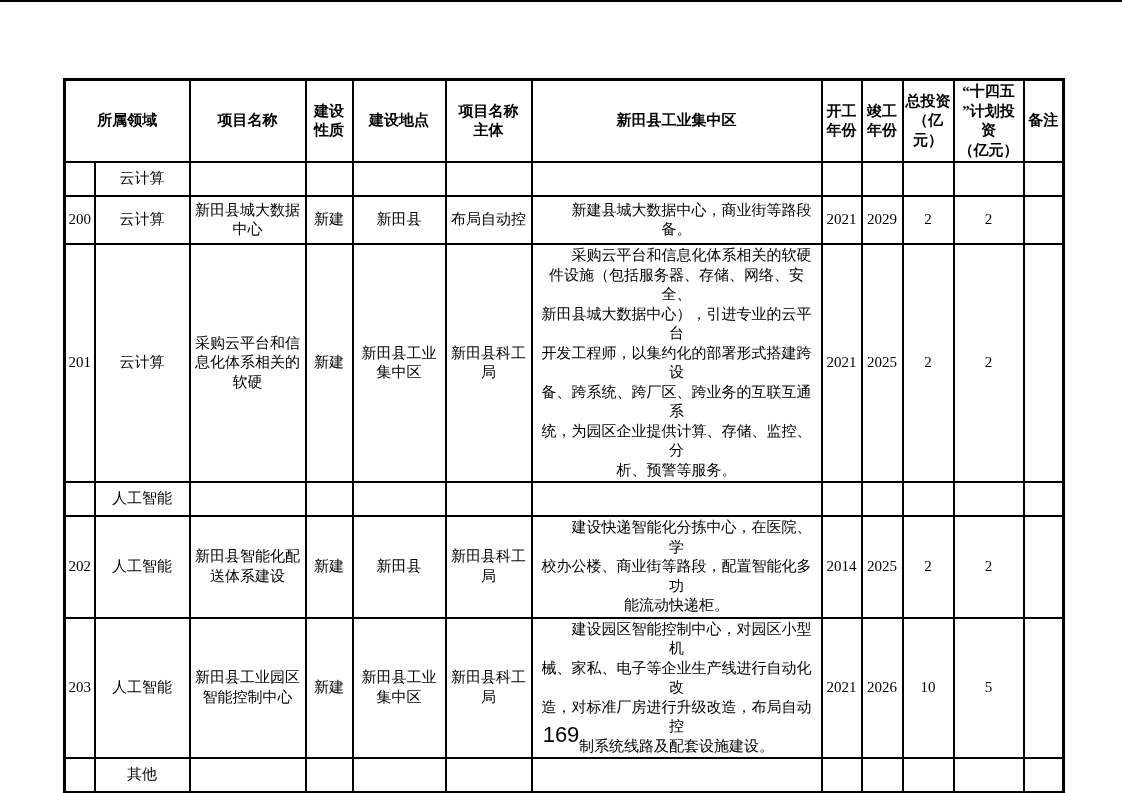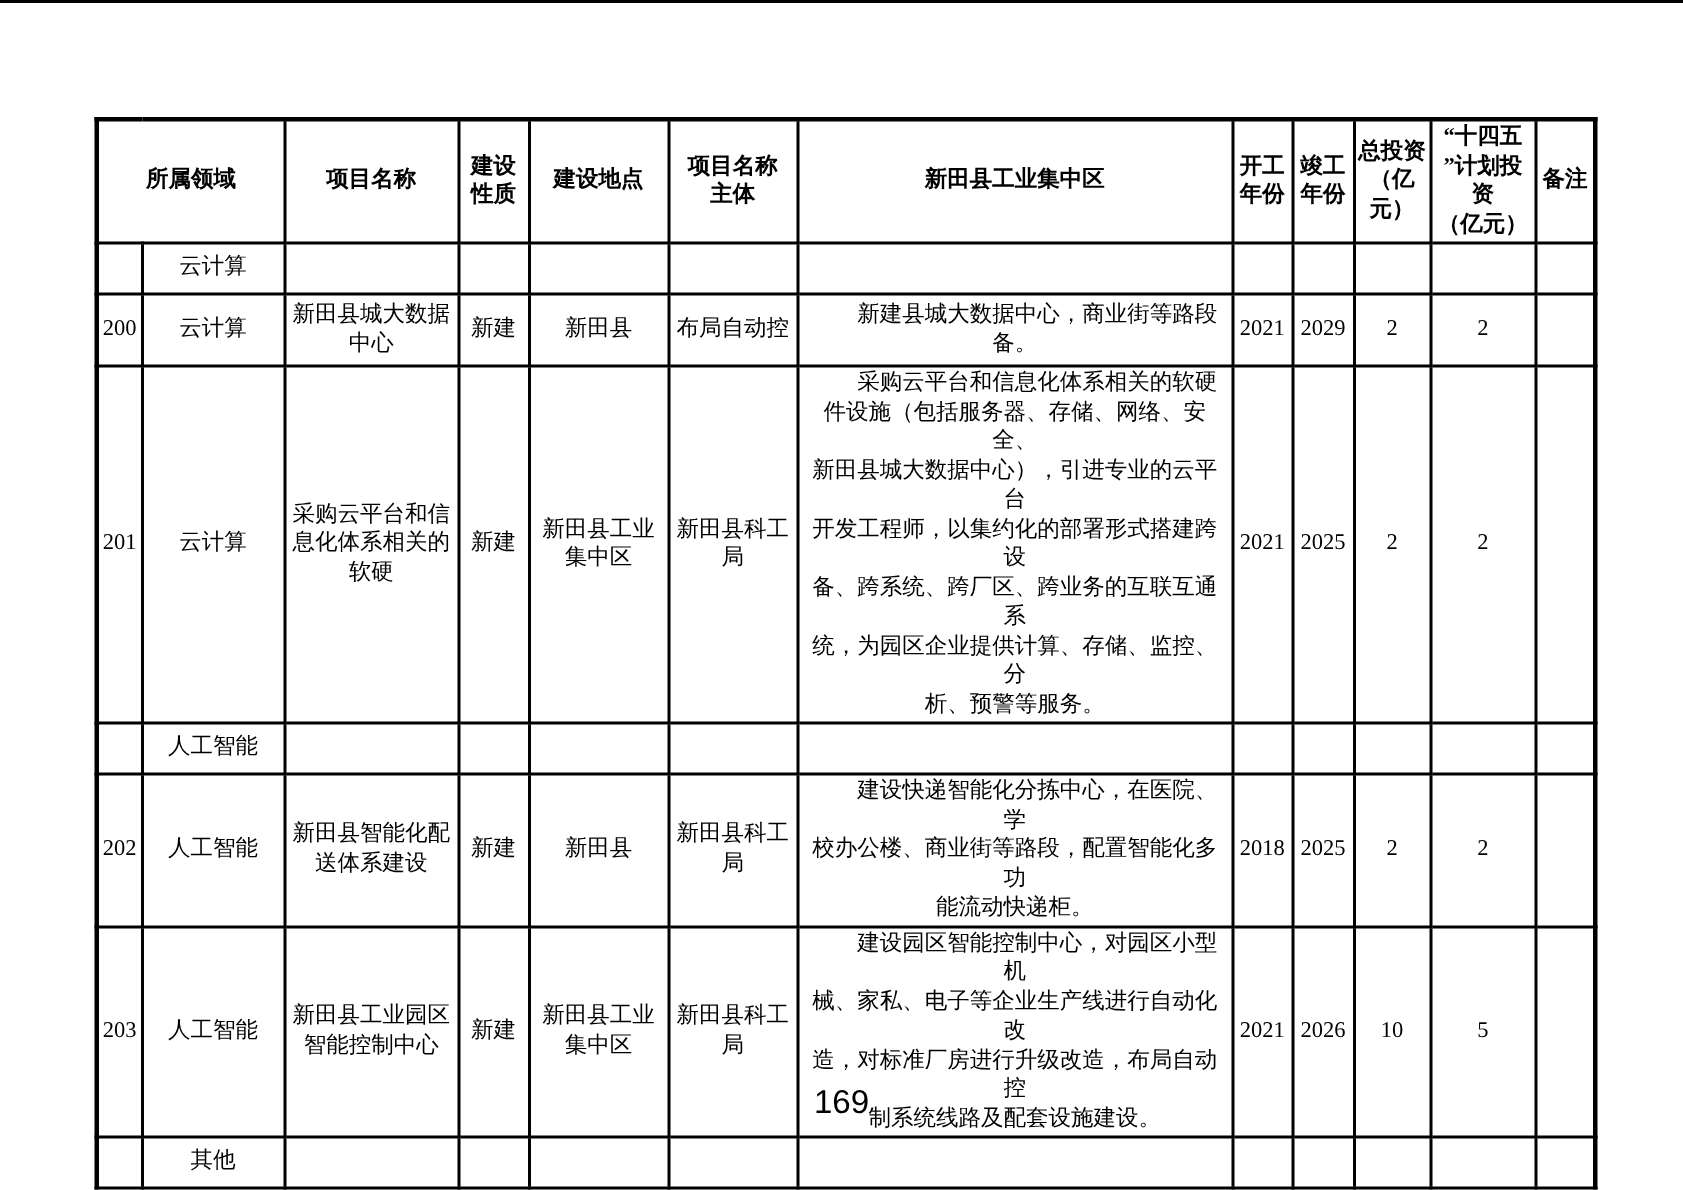--- a/index.html
+++ b/index.html
@@ -160,21 +160,21 @@
     <tr class="h-202">
       <td>202</td>
       <td>人工智能</td>
       <td>新田县智能化配送体系建设</td>
       <td>新建</td>
       <td class="pad4">新田县</td>
       <td class="pad4">新田县科工局</td>
       <td class="content">建设快递智能化分拣中心，在医院、学
 校办公楼、商业街等路段，配置智能化多功
 能流动快递柜。</td>
-      <td>2018</td>
+      <td>2014</td>
       <td>2025</td>
       <td>2</td>
       <td>2</td>
       <td></td>
     </tr>
 
     <tr class="h-203">
       <td>203</td>
       <td>人工智能</td>
       <td>新田县工业园区智能控制中心</td>

